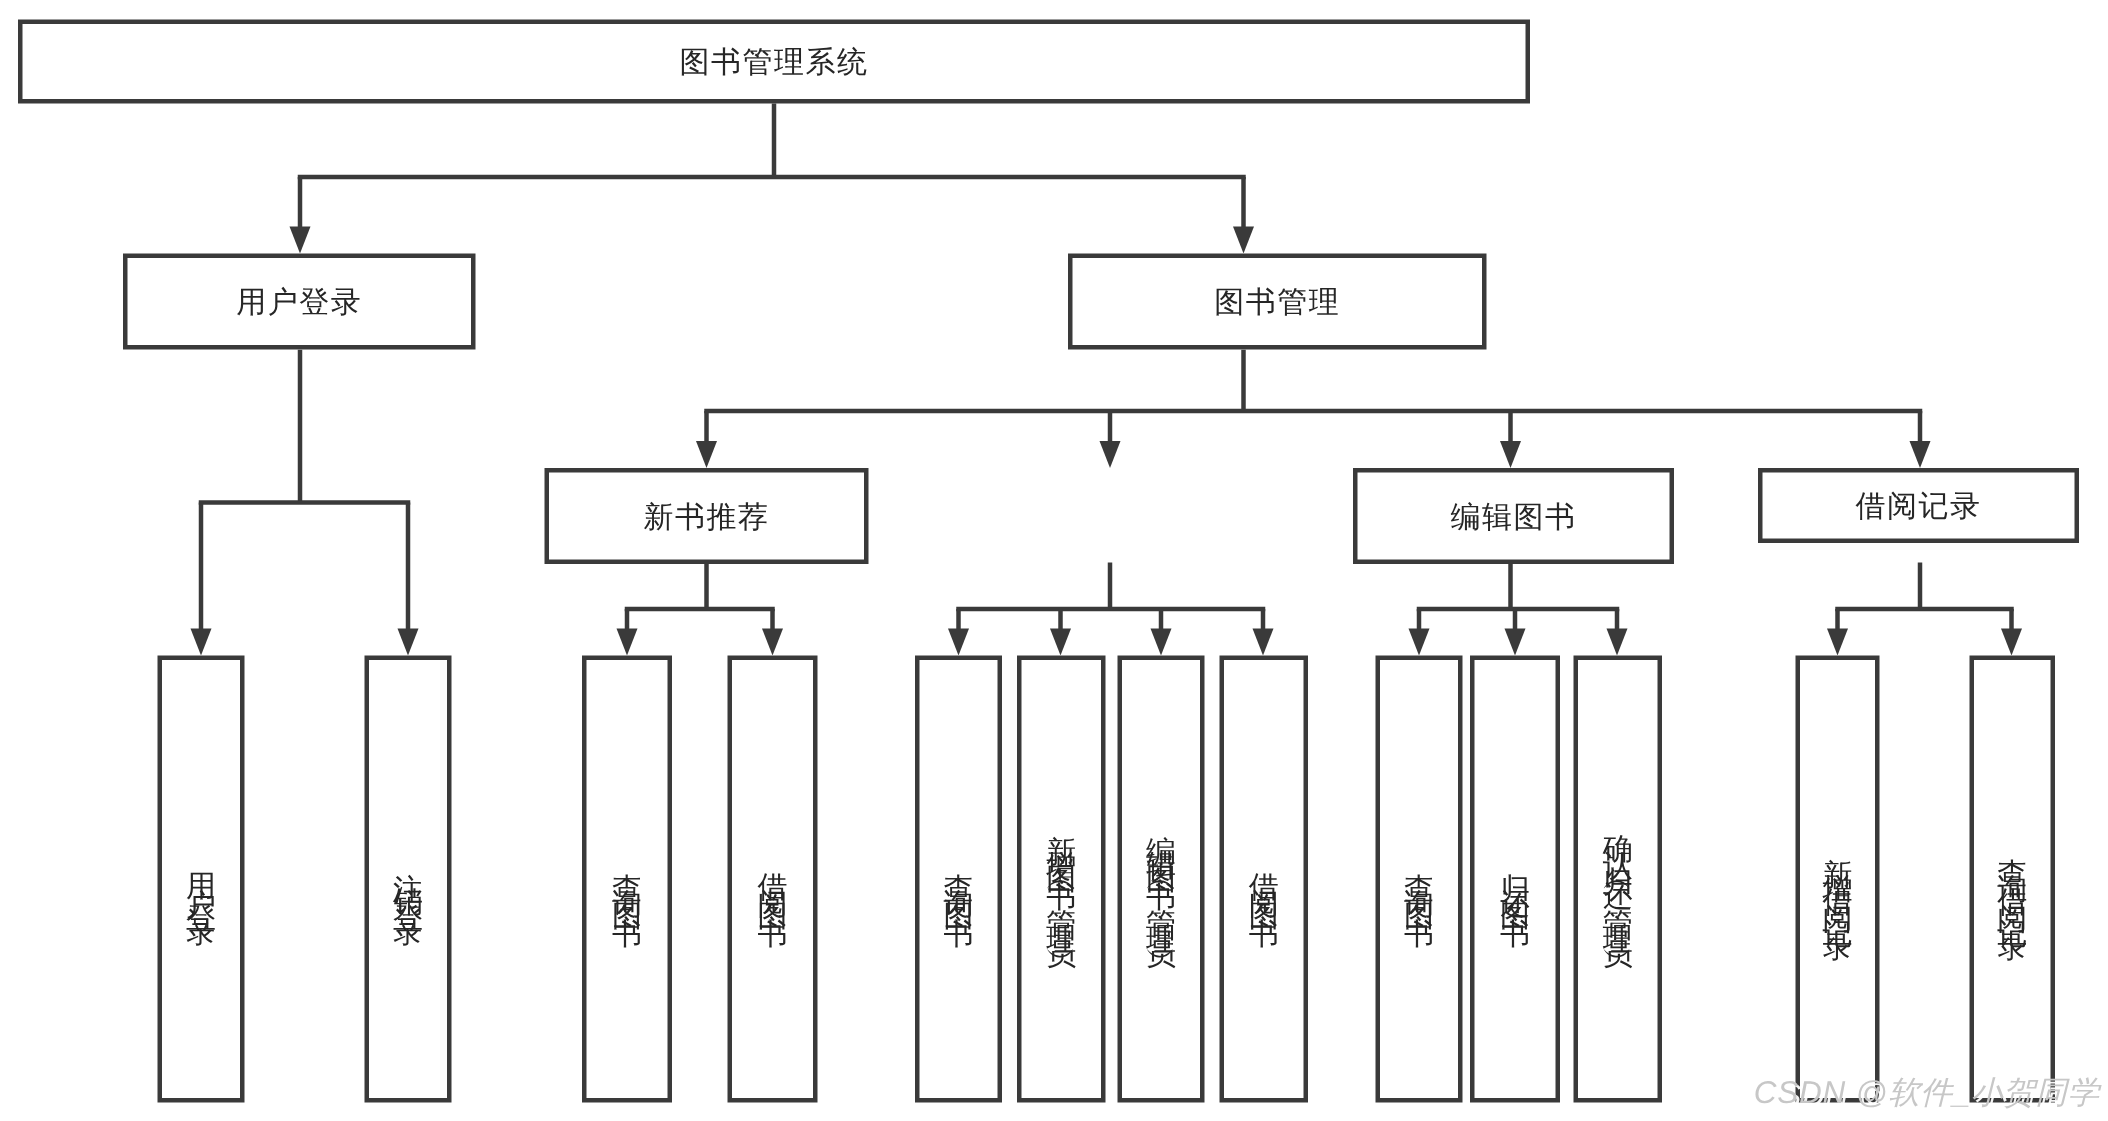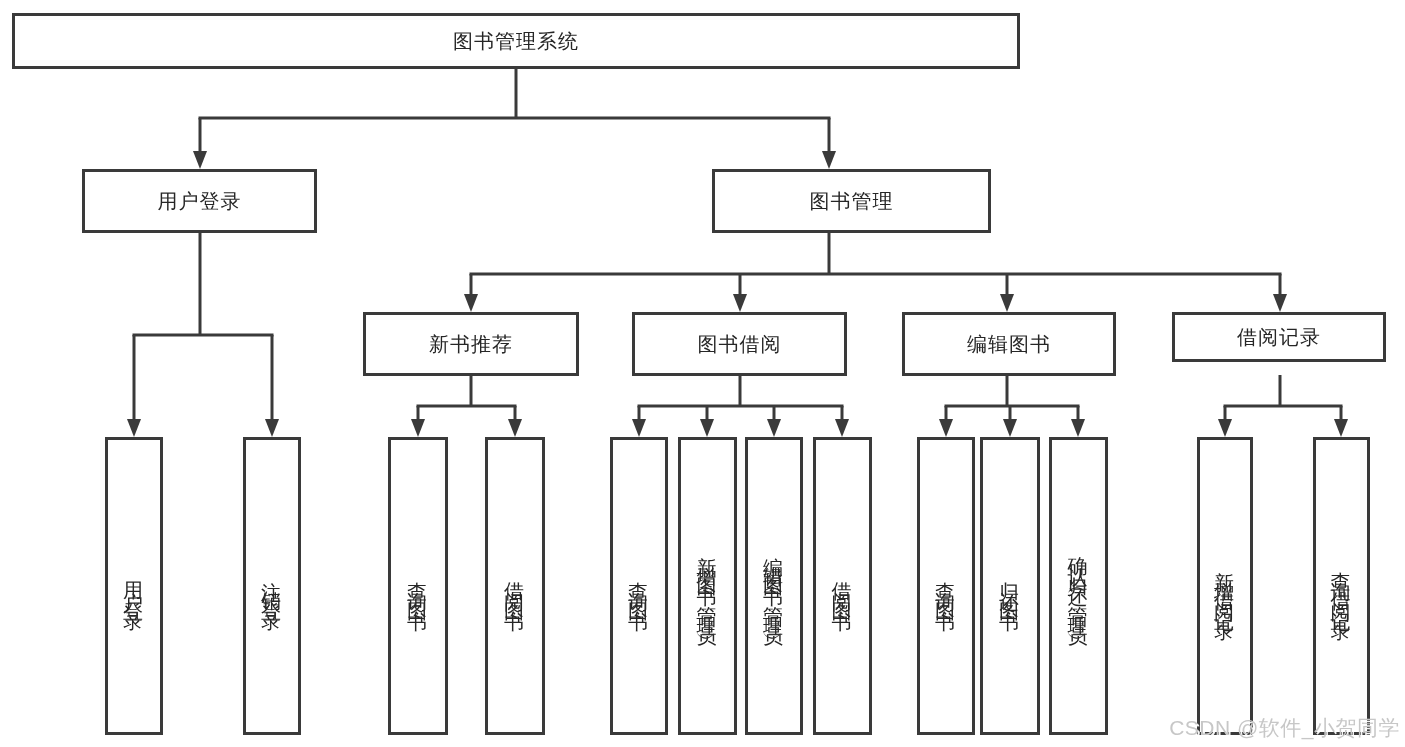--- a/index.html
+++ b/index.html
@@ -71,20 +71,21 @@
   .watermark {
     position: absolute;
     right: 5px;
     top: 714px;
     font-size: 21px;
     color: #c7c7c7;
     letter-spacing: 0.5px;
     text-shadow: 2px 2px 0 rgba(255,255,255,0.95);
     z-index: 5;
     white-space: nowrap;
+    font-style: italic;
   }
 </style>
 </head>
 <body>
 
 <div class="canvas">
 
   <svg class="connectors" width="1405" height="747" viewBox="0 0 1405 747" stroke="#3a3a3a" stroke-width="3" fill="#3a3a3a">
 
     <line x1="516" y1="68" x2="516" y2="118"></line>
@@ -154,23 +155,20 @@
   <div class="node n-login">
     <span>用户登录</span>
   </div>
   <div class="node n-mgmt">
     <span>图书管理</span>
   </div>
 
   <div class="node n-l3-0">
     <span>新书推荐</span>
   </div>
-  <div class="node n-l3-1">
-    <span>图书借阅</span>
-  </div>
   <div class="node n-l3-2">
     <span>编辑图书</span>
   </div>
   <div class="node n-l3-3">
     <span>借阅记录</span>
   </div>
 
   <div class="node leaf lf-a0">
     <span class="vtext">用户登录</span>
   </div>

